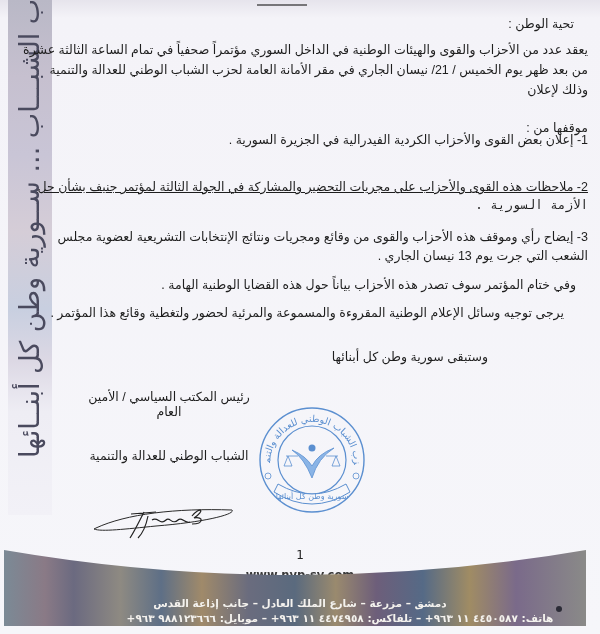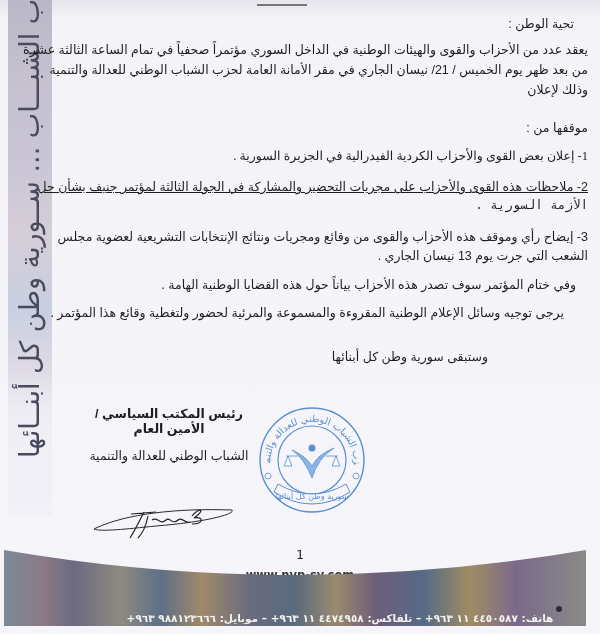--- a/index.html
+++ b/index.html
@@ -60,34 +60,34 @@
 
   <div class="content">
     <div class="line" style="top:14px; right:14px;">تحية الوطن :</div>
 
     <div class="line" style="top:40px;">يعقد عدد من الأحزاب والقوى والهيئات الوطنية في الداخل السوري مؤتمراً صحفياً في تمام الساعة الثالثة عشرة</div>
     <div class="line" style="top:60px;">من بعد ظهر يوم الخميس / 21/ نيسان الجاري في مقر الأمانة العامة لحزب الشباب الوطني للعدالة والتنمية</div>
     <div class="line" style="top:80px;">وذلك لإعلان</div>
 
     <div class="line" style="top:118px;">موقفها من :</div>
 
-    <div class="line" style="top:146px;font-family:Liberation Serif, serif;">1-  إعلان بعض القوى والأحزاب الكردية الفيدرالية في الجزيرة السورية .</div>
+    <div class="line" style="top:130px;">1-  إعلان بعض القوى والأحزاب الكردية الفيدرالية في الجزيرة السورية .</div>
 
     <div class="line" style="top:177px;text-decoration:underline;">2- ملاحظات هذه القوى والأحزاب على مجريات التحضير والمشاركة في الجولة الثالثة لمؤتمر جنيف بشأن حل</div>
     <div class="line" style="top:196px;font-family:Liberation Mono, monospace;">الأزمة السورية .</div>
 
     <div class="line" style="top:227px;">3- إيضاح رأي وموقف هذه الأحزاب والقوى من وقائع ومجريات ونتائج الإنتخابات التشريعية لعضوية مجلس</div>
     <div class="line" style="top:246px;">الشعب التي جرت يوم 13 نيسان الجاري .</div>
 
     <div class="line" style="top:275px; right:12px;">وفي ختام المؤتمر سوف تصدر  هذه الأحزاب بياناً حول هذه القضايا الوطنية الهامة .</div>
     <div class="line" style="top:303px; right:24px;">يرجى توجيه وسائل الإعلام الوطنية المقروءة والمسموعة والمرئية لحضور ولتغطية وقائع هذا المؤتمر .</div>
     <div class="line" style="top:347px; right:100px;">وستبقى سورية وطن كل أبنائها</div>
   </div>
 
-  <div class="sig" style="left:84px; top:406px;font-weight:bold;">رئيس المكتب السياسي / الأمين العام</div>
+  <div class="sig" style="left:84px; top:389px;">رئيس المكتب السياسي / الأمين العام</div>
   <div class="sig" style="left:84px; top:448px;">الشباب الوطني للعدالة والتنمية</div>
 
   <svg class="signature" viewBox="0 0 150 44">
     <path d="M10 32 C 40 18, 90 12, 146 14 C 150 18, 120 26, 70 30 C 40 33, 15 36, 8 33 Z" fill="none" stroke="#2a2a2a" stroke-width="1"></path>
     <path d="M45 18 L70 16 M58 16 C 52 28, 48 36, 44 42 M62 20 C 60 30, 56 38, 52 42 M66 24 C 72 20, 74 30, 80 24 C 84 20, 86 30, 92 24 C 96 20, 98 28, 104 26 M106 20 C 114 10, 120 14, 108 22 C 118 20, 118 28, 106 28" fill="none" stroke="#222" stroke-width="1.2"></path>
   </svg>
 
   <svg class="stamp" viewBox="0 0 112 112">
     <defs>
       <path id="arcTop" d="M 14 60 A 42 42 0 0 1 98 60"></path>
@@ -123,15 +123,16 @@
         <stop offset="0.57" stop-color="#9a8a6e"></stop>
         <stop offset="0.64" stop-color="#6d5e7a"></stop>
         <stop offset="0.72" stop-color="#556a86"></stop>
         <stop offset="0.8" stop-color="#a08c64"></stop>
         <stop offset="0.88" stop-color="#7a6a8a"></stop>
         <stop offset="1" stop-color="#8a8a88"></stop>
       </linearGradient>
     </defs>
     <path d="M0 0 Q 291 50 582 0 L582 76 L0 76 Z" fill="url(#bandGrad)"></path>
   </svg>
+  <div class="footer-text" style="top:597px;">دمشق – مزرعة – شارع الملك العادل – جانب إذاعة القدس</div>
   <div class="footer-text" style="top:612px;margin-left:40px;">هاتف: ٤٤٥٠٥٨٧ ١١ ٩٦٣+  –  تلفاكس: ٤٤٧٤٩٥٨ ١١ ٩٦٣+  –  موبايل: ٩٨٨١٢٣٦٦٦ ٩٦٣+</div>
   <div class="dot"></div>
 </div>
 
 </body></html>

